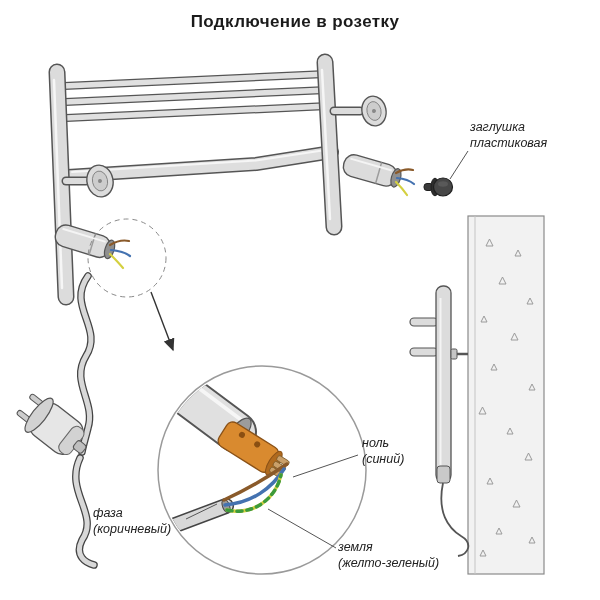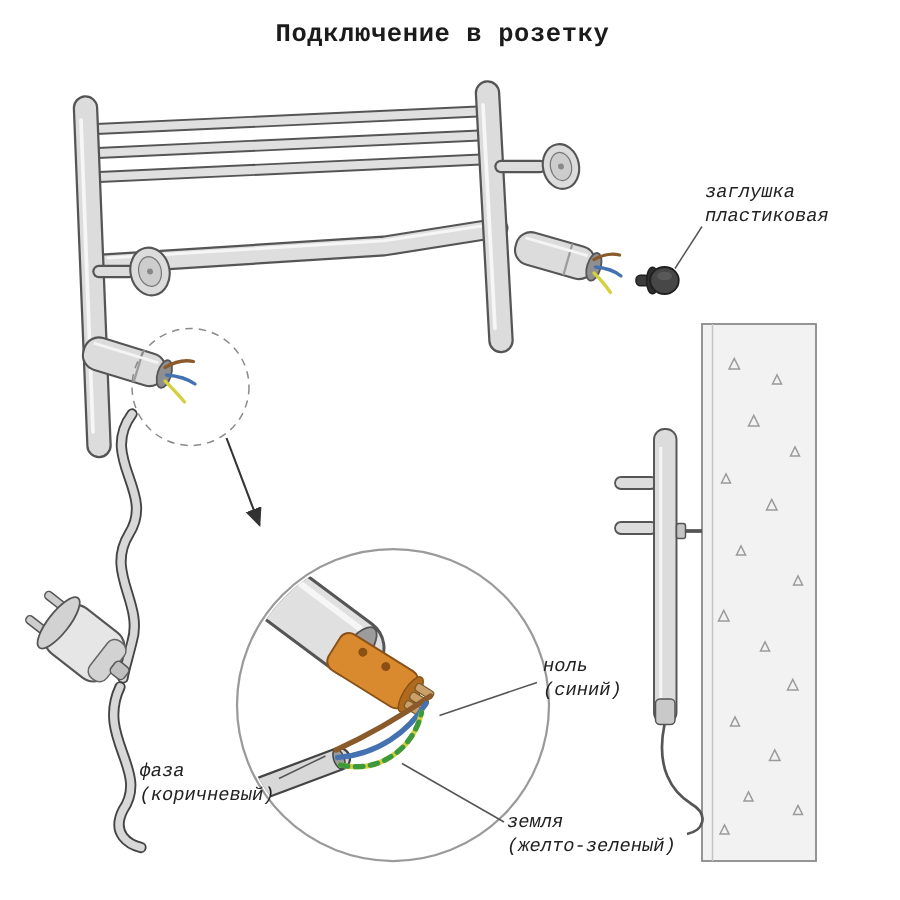--- a/index.html
+++ b/index.html
@@ -1,17 +1,17 @@
 <!DOCTYPE html>
 <html><head>
 <meta charset="utf-8">
 <style>
   html,body{margin:0;padding:0;background:#ffffff;}
   .canvas{position:relative;width:600px;height:600px;background:#ffffff;
-          font-family:Liberation Mono, monospace;overflow:hidden;}
+          font-family:Liberation Sans, sans-serif;overflow:hidden;}
   svg{display:block;}
   .title{font-size:17px;font-weight:600;fill:#1b1b1b;letter-spacing:.4px;}
   .label{font-size:12.5px;font-style:italic;fill:#222;}
   .pointer{stroke:#555;stroke-width:1;fill:none;}
 </style>
 </head>
 <body>
 
 <div class="canvas">
 <svg width="600" height="600" viewBox="0 0 600 600">

